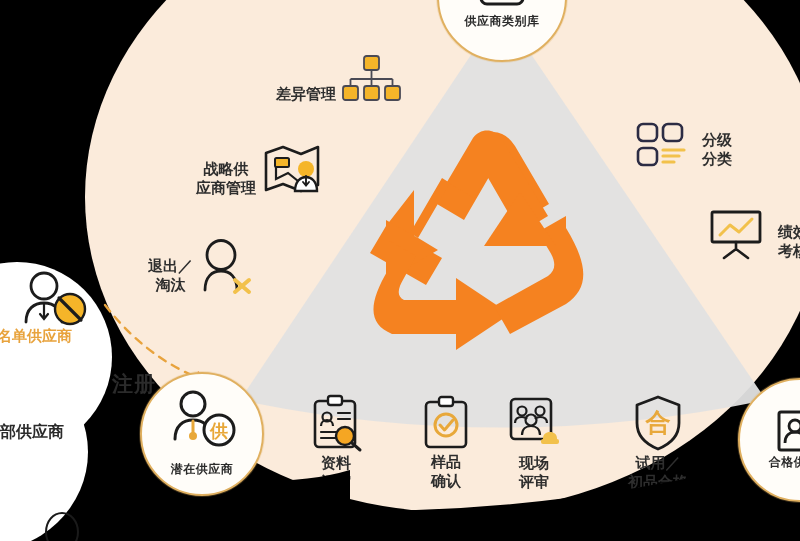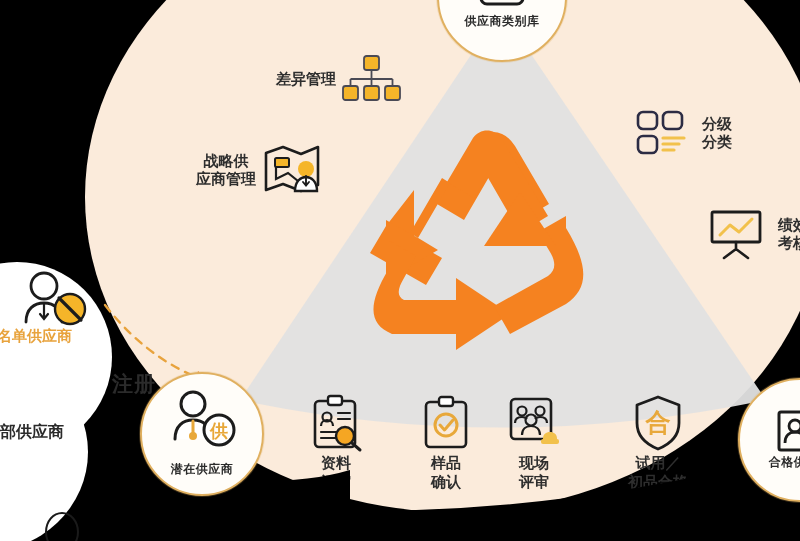--- a/index.html
+++ b/index.html
@@ -70,43 +70,43 @@
   #label-external  { left:-16px; top:422px; font-size:16px; color:#2b2b2b; }
 
   
   #bare-circle {
     position:absolute; left:45px; top:512px; width:34px; height:40px;
     border:2.5px solid #1a1a1a; border-radius:50%;
     background:transparent;
   }
 
   
-  .feature { position:absolute; display:flex; align-items:center; gap:6px; }
+  .feature { position:absolute; display:flex; align-items:flex-end; gap:6px; }
   .feature .feat-text {
     font-size:15px; color:#2e2e2e; line-height:1.22;
     white-space:nowrap; font-weight:600;
   }
   .feature.rtl { flex-direction:row-reverse; }
   .feature .feat-text.two-line { text-align:center; }
 
   #feat-variance  { left:276px; top:55px; }
   #feat-strategic { left:196px; top:143px; }
   #feat-exit      { left:148px; top:240px; }
-  #feat-grade     { left:636px; top:110px; }
+  #feat-grade     { left:636px; top:122px; }
   #feat-perf      { left:708px; top:208px; }
 
   
   .proc { position:absolute; width:92px; text-align:center; }
   .proc .proc-icon { height:54px; display:flex; align-items:center; justify-content:center; }
   .proc .proc-label {
     font-size:15px; color:#2e2e2e; line-height:1.28; margin-top:4px;
     font-weight:600; white-space:pre-line;
   }
   #proc-1 { left:290px; top:396px; }
-  #proc-2 { left:400px; top:396px; }
+  #proc-2 { left:400px; top:396px;font-family:Liberation Mono, monospace; }
   #proc-3 { left:488px; top:396px; }
   #proc-4 { left:612px; top:396px; }
 
   
   .bottom-mask { left:0; top:0; width:800px; height:541px; pointer-events:none; }
 
   
   #label-register {
     position:absolute; left:112px; top:330px;
     font-size:21px; color:#2b2b2b; font-weight:600; letter-spacing:1px;margin-top:40px;
@@ -186,20 +186,33 @@
         <path d="M4 10 L21 4 L39 11 L56 4 L56 42 L39 48 L21 41 L4 47 Z" fill="none" stroke="#1c1c1c" stroke-width="2.6" stroke-linejoin="round"></path>
         <rect x="13" y="15" width="14" height="9" rx="1.5" fill="#F5B529" stroke="#1c1c1c" stroke-width="2"></rect>
         <path d="M14 24 L14 36 L26 30 L36 38" fill="none" stroke="#1c1c1c" stroke-width="2.2" stroke-linecap="round"></path>
         <circle cx="44" cy="26" r="8" fill="#F5B529"></circle>
         <path d="M33 48 C33 38 39 34 44 34 C49 34 55 38 55 48 Z" fill="#fff" stroke="#1c1c1c" stroke-width="2.4"></path>
         <path d="M44 33 L44 42 M41 39 L44 42.5 L47 39" stroke="#1c1c1c" stroke-width="1.9" fill="none" stroke-linecap="round"></path>
       </svg>
     </span>
   </div>
 
+  <div class="feature" id="feat-exit">
+    <div class="feat-text two-line">
+      <div>退出／</div>
+      <div>淘汰</div>
+    </div>
+    <span>
+      <svg width="52" height="54" viewBox="0 0 52 54">
+        <ellipse cx="22" cy="15" rx="14" ry="14.5" fill="none" stroke="#1c1c1c" stroke-width="2.8"></ellipse>
+        <path d="M6 50 C6 37 13 31 22 31 C31 31 38 37 38 50" fill="none" stroke="#1c1c1c" stroke-width="2.8" stroke-linecap="round"></path>
+        <path d="M36 40 L50 52 M50 40 L36 52" stroke="#F2C14B" stroke-width="4" stroke-linecap="round"></path>
+      </svg>
+    </span>
+  </div>
 
   <div class="feature rtl" id="feat-grade">
     <div class="feat-text two-line" style="margin-left:8px">
       <div>分级</div>
       <div>分类</div>
     </div>
     <span>
       <svg width="52" height="46" viewBox="0 0 52 46">
         <rect x="2" y="2" width="19" height="17" rx="5" fill="none" stroke="#2c2c44" stroke-width="2.6"></rect>
         <rect x="27" y="2" width="19" height="17" rx="5" fill="none" stroke="#2c2c44" stroke-width="2.6"></rect>

